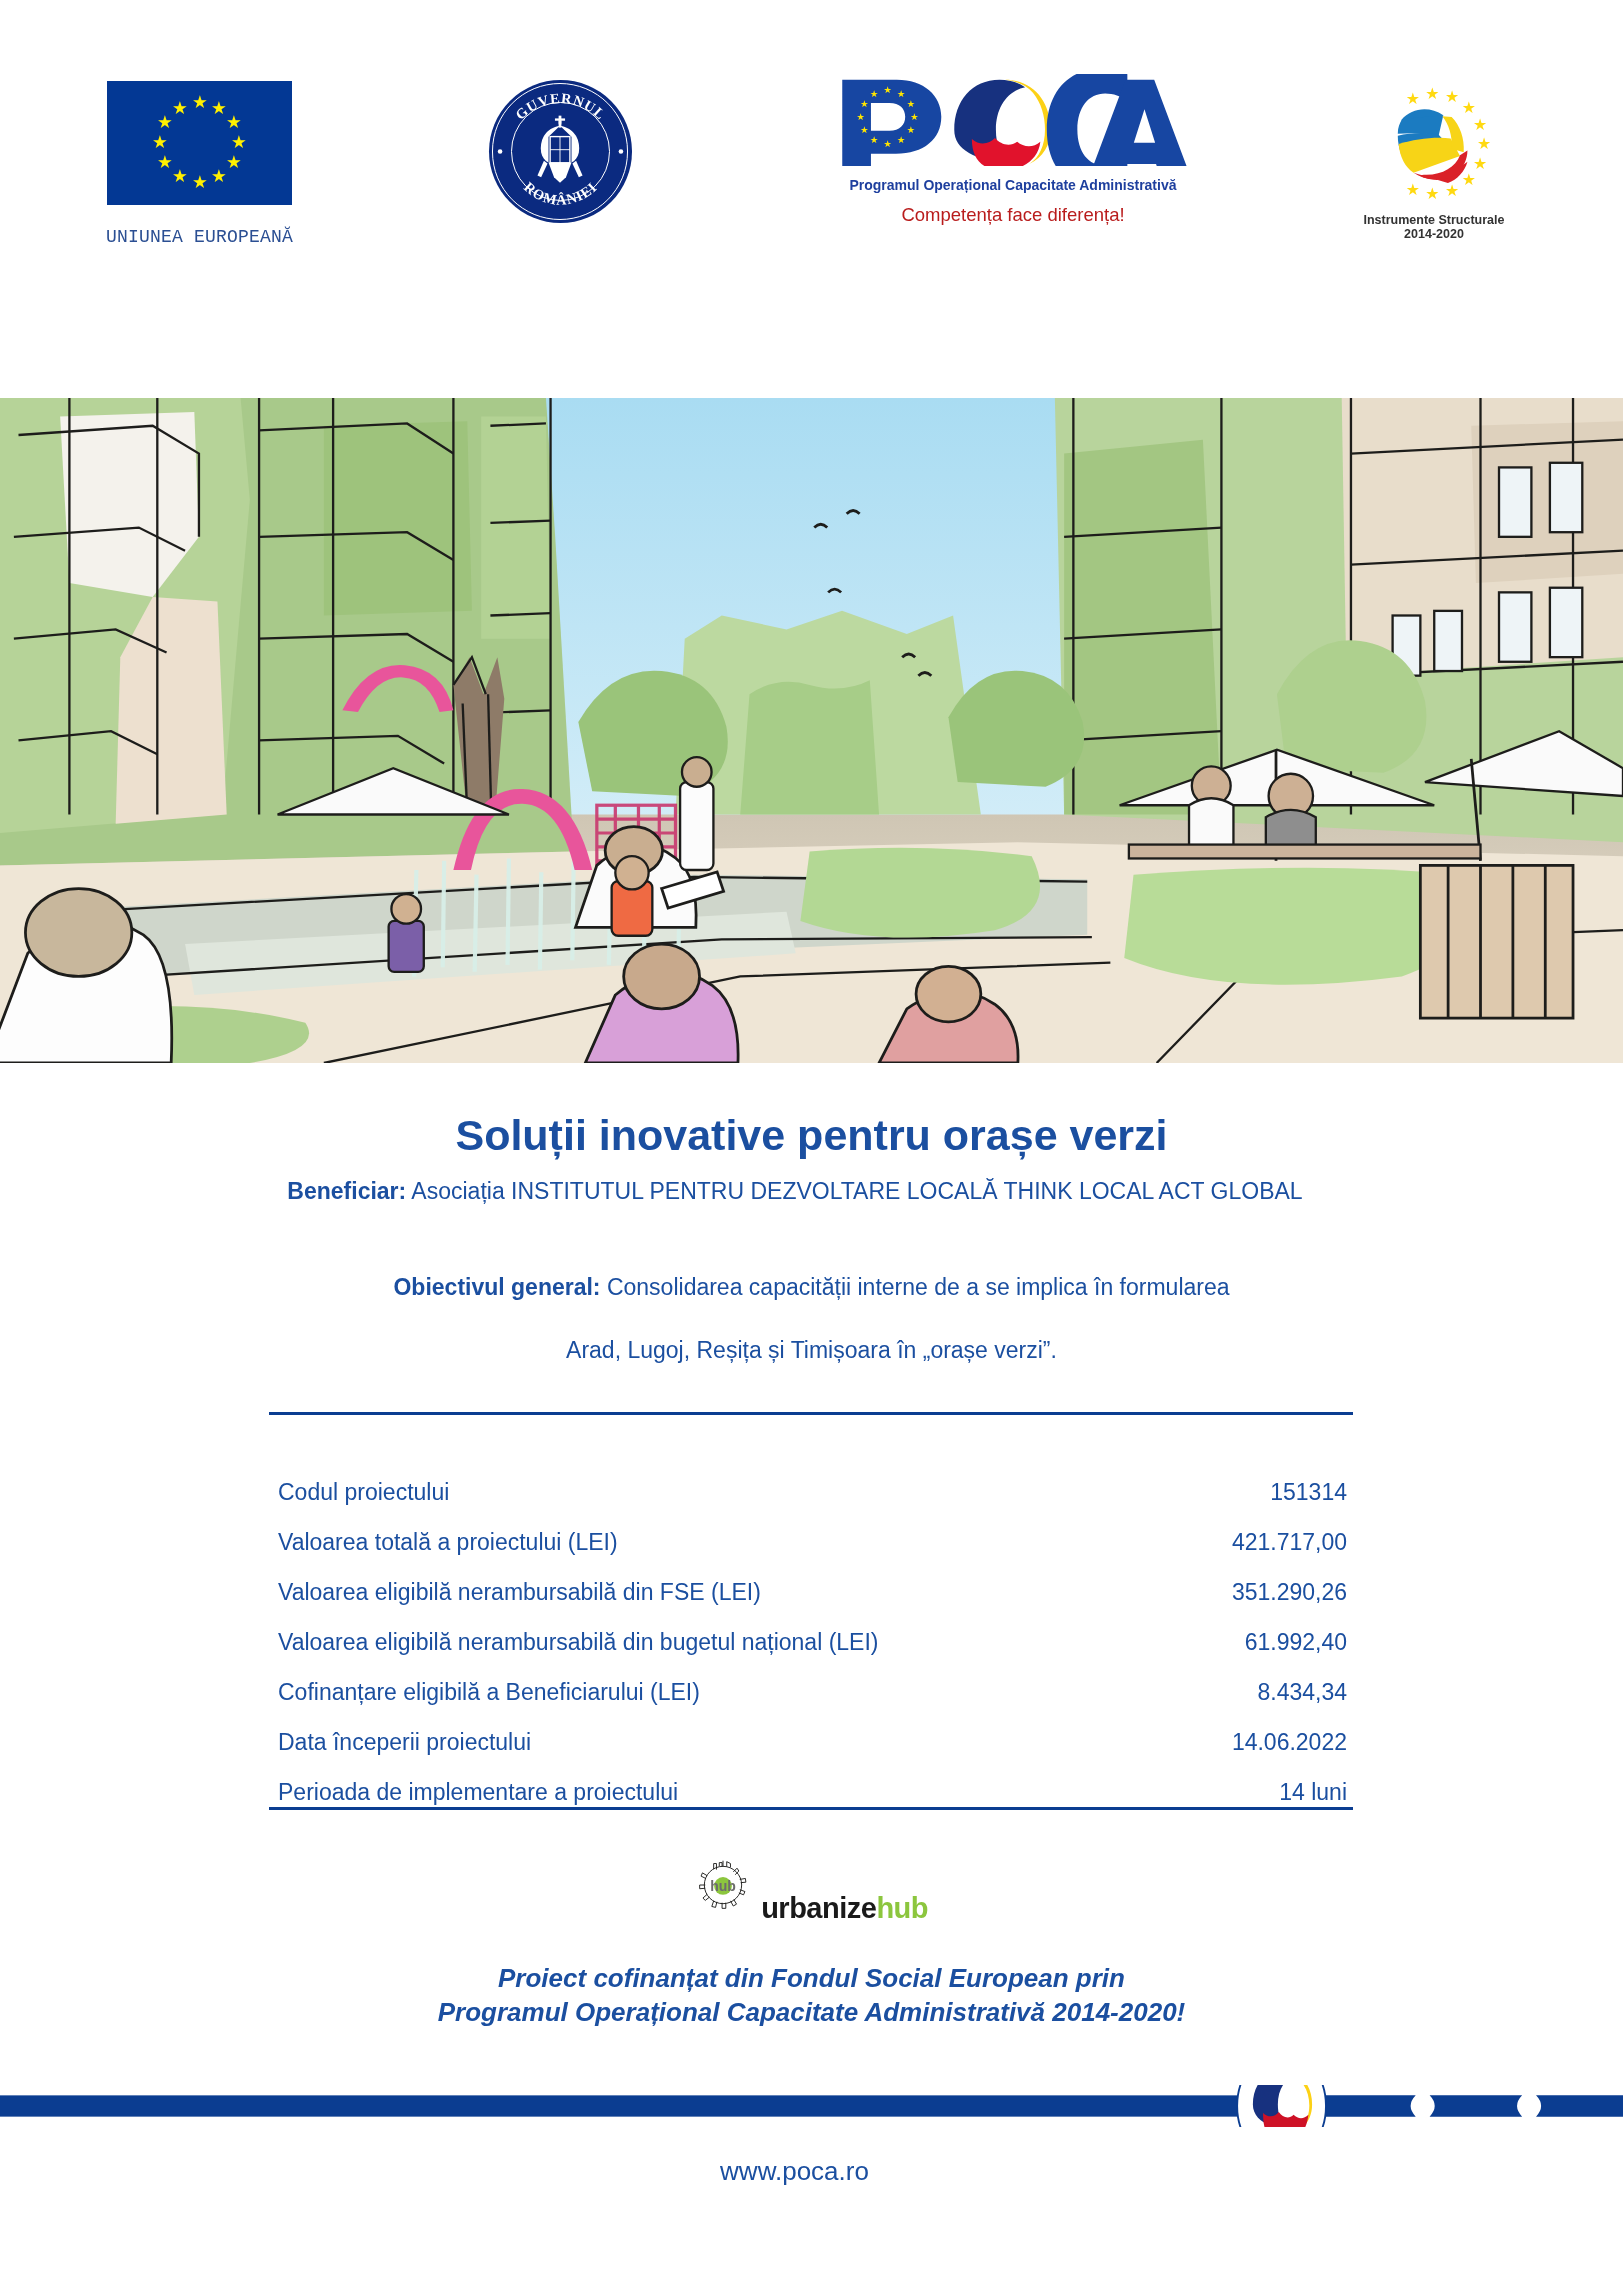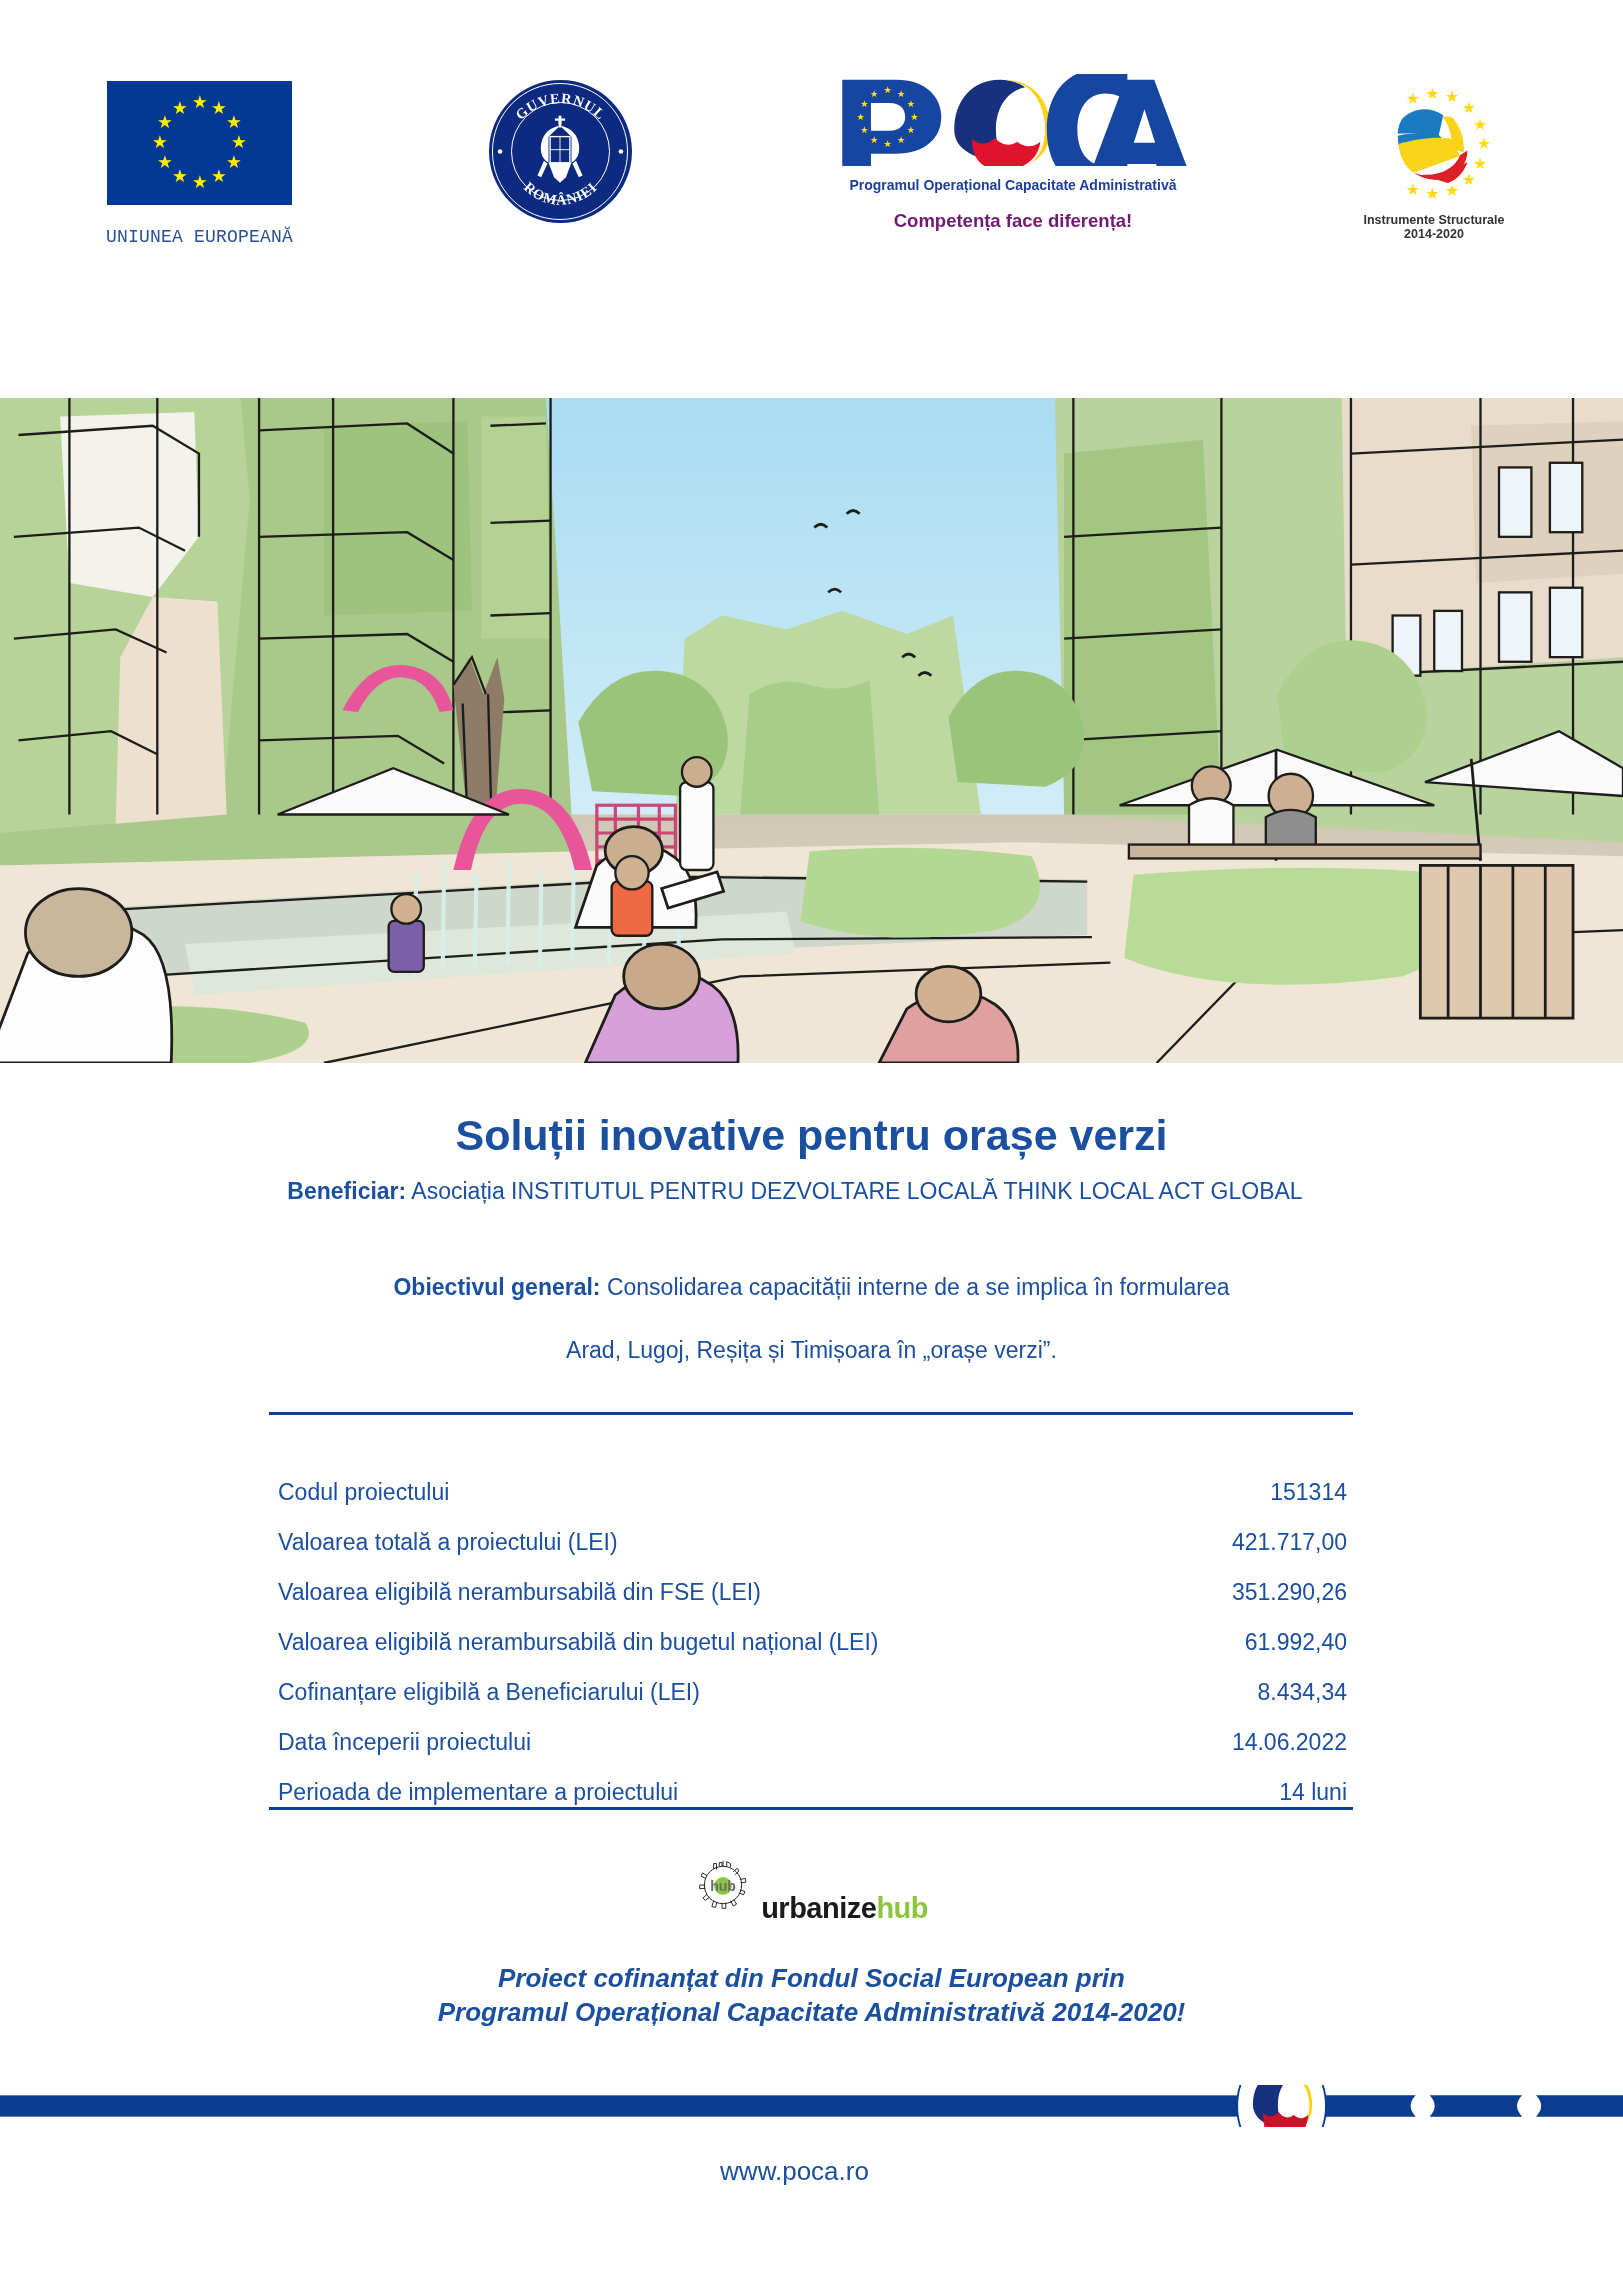--- a/index.html
+++ b/index.html
@@ -104,24 +104,24 @@
     width: 361px;
   }
   .poca-sub1 {
     color: #1e3f9e;
     font-size: 14px;
     font-weight: bold;
     margin-top: 11px;
     font-family: "Liberation Sans", sans-serif;
   }
   .poca-sub2 {
-    color: #701a75;
+    color: #b91c1c;
     font-size: 18.5px;
-    font-weight: bold;
-    margin-top: 17px;
+    font-weight: normal;
+    margin-top: 11px;
     font-family: "Liberation Sans", sans-serif;
   }
 
   
   .is-logo { left: 1337px; top: 79px; width: 194px; }
   .is-globe { width: 130px; height: 130px; margin: 0 auto; }
   .is-cap1 {
     color: #333333; font-size: 12.5px; font-weight: bold;
     margin-top: 3.7px;
     font-family: "Liberation Sans", sans-serif;

